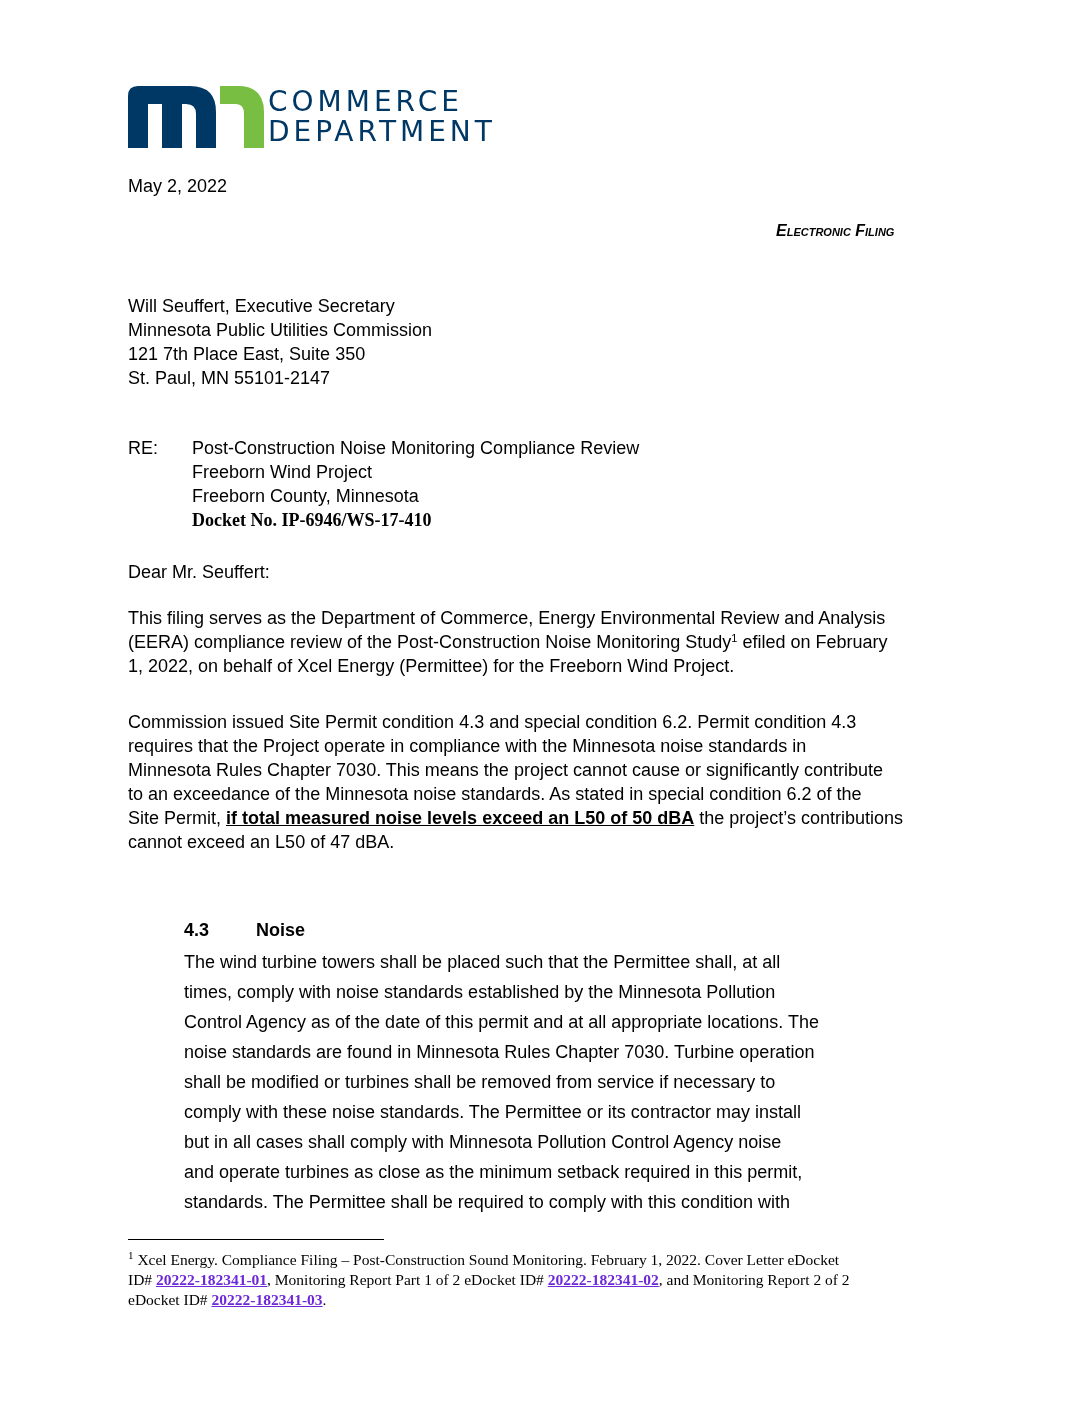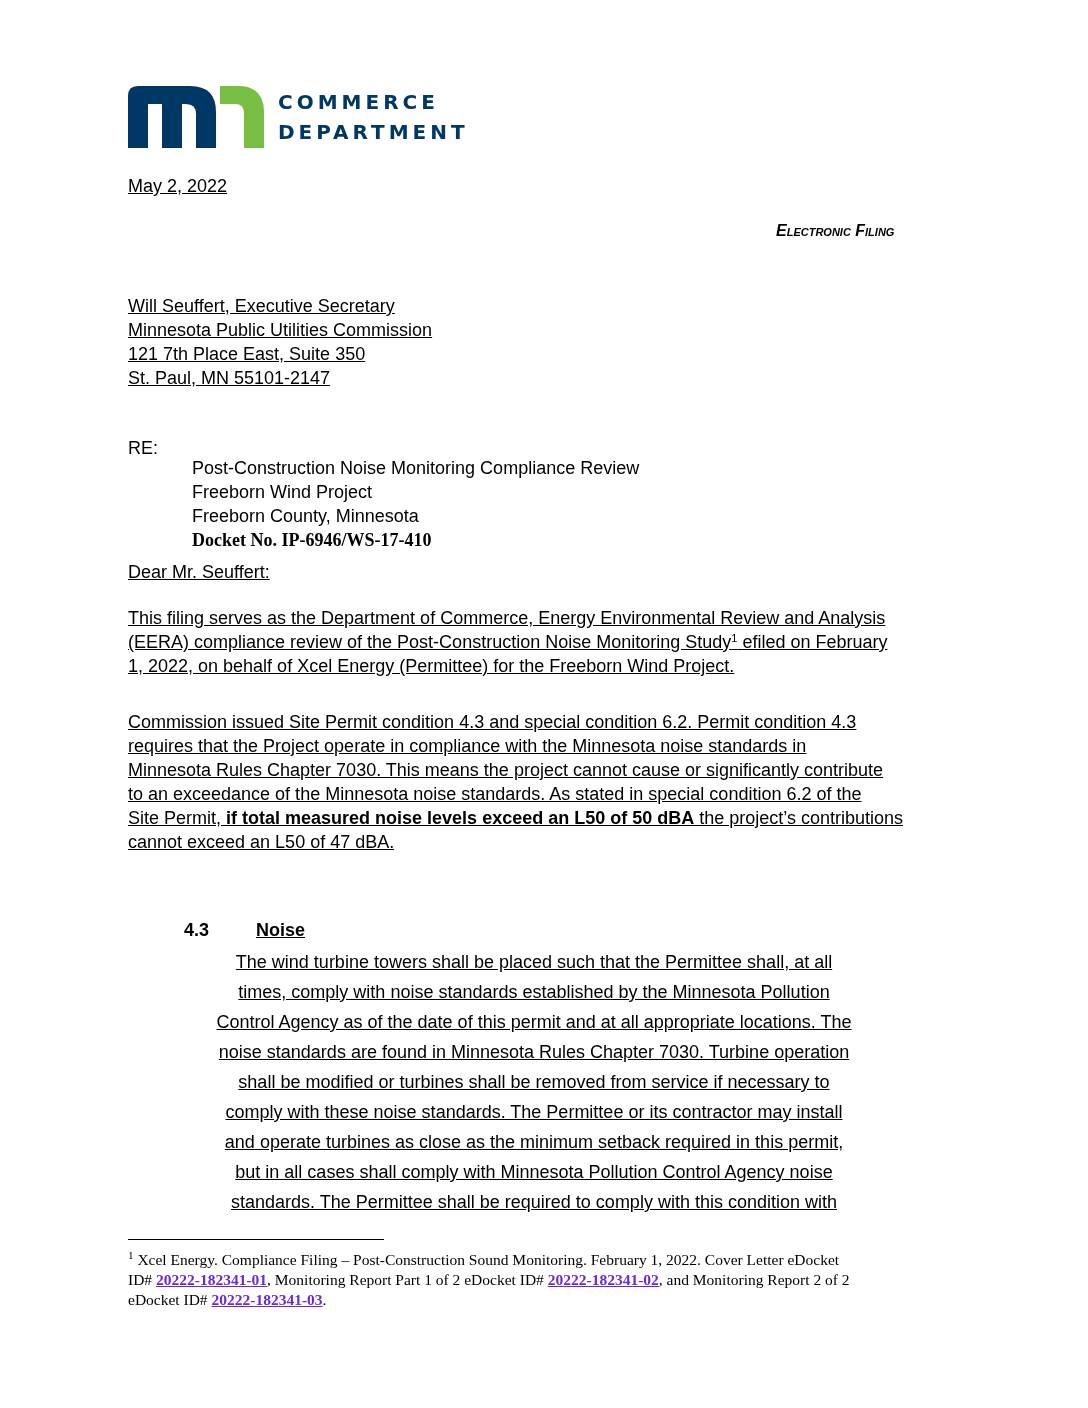--- a/index.html
+++ b/index.html
@@ -1,42 +1,42 @@
 <!DOCTYPE html>
 <html><head>
 <meta charset="utf-8">
 <style>
   html, body { margin: 0; padding: 0; background: #ffffff; }
   body { width: 1088px; height: 1408px; position: relative; overflow: hidden;
          font-family: "Liberation Sans", "DejaVu Sans", sans-serif; color: #000; }
   .abs { position: absolute; }
   .logo { left: 128px; top: 86px; height: 62px; display: flex; align-items: center; }
   .logo-svg { display: block; }
-  .logo-text { margin-left: 14px; color: #003865; font-weight: bold; letter-spacing: 4px;
-               font-size: 20px; line-height: 30px; font-family: "DejaVu Sans", sans-serif; }
-  .body-text { font-size: 18px; line-height: 24px; text-decoration: underline; }
+  .logo-text { margin-left: 4px; color: #003865; font-weight: normal; letter-spacing: 4px;
+               font-size: 28px; line-height: 30px; font-family: "DejaVu Sans", sans-serif; }
+  .body-text { font-size: 18px; line-height: 24px; }
   .date { left: 128px; top: 174px; }
   .efiling { left: 776px; top: 222px; font-style: italic; font-weight: bold; font-size: 14px;
              font-variant: small-caps; font-size: 16px; }
   .address { left: 128px; top: 294px; }
   .address div { height: 24px; }
   .re { left: 128px; top: 436px; }
   .re-label { position: absolute; left: 0; top: 0; width: 60px; }
-  .re-lines { position: absolute; left: 64px; top: 0; white-space: nowrap; margin-top: 20px; }
+  .re-lines { position: absolute; left: 64px; top: 0; white-space: nowrap; }
   .re-lines div { height: 24px; }
   .bold { font-weight: bold; font-family: Liberation Serif, serif; }
   .salutation { left: 128px; top: 560px; }
   .para1 { left: 128px; top: 606px; width: 830px; }
   .para2 { left: 128px; top: 710px; width: 830px; }
   .line { height: 24px; white-space: nowrap; }
   .ul-bold { font-weight: bold; text-decoration: underline; }
   .sec-head { left: 184px; top: 918px; font-weight: bold; }
   .sec-num { display: inline-block; width: 72px; }
   .sec-body { left: 184px; top: 947px; width: 700px; line-height: 30px; }
-  .sec-body .line { height: 30px; text-align: center; }
+  .sec-body .line { height: 30px; }
   .fn-rule { left: 128px; top: 1239px; width: 256px; height: 1px; border-top: 1.5px solid #000; }
   .footnote { left: 128px; top: 1250px; width: 840px; font-family: "Liberation Serif", serif;
               font-size: 15.5px; line-height: 20px; }
   .footnote .line { height: 20px; }
   .fn-link { color: #6d28d9; font-weight: bold; text-decoration: underline; }
   sup { font-size: 11px; line-height: 0; vertical-align: 6px; }
 </style>
 </head>
 <body>
 
@@ -94,22 +94,22 @@
 <div class="abs body-text sec-head">
   <span class="sec-num">4.3</span><span>Noise</span>
 </div>
 <div class="abs body-text sec-body">
   <div class="line">The wind turbine towers shall be placed such that the Permittee shall, at all</div>
   <div class="line">times, comply with noise standards established by the Minnesota Pollution</div>
   <div class="line">Control Agency as of the date of this permit and at all appropriate locations. The</div>
   <div class="line">noise standards are found in Minnesota Rules Chapter 7030. Turbine operation</div>
   <div class="line">shall be modified or turbines shall be removed from service if necessary to</div>
   <div class="line">comply with these noise standards. The Permittee or its contractor may install</div>
+  <div class="line">but in all cases shall comply with Minnesota Pollution Control Agency noise</div>
   <div class="line">and operate turbines as close as the minimum setback required in this permit,</div>
-  <div class="line">but in all cases shall comply with Minnesota Pollution Control Agency noise</div>
   <div class="line">standards. The Permittee shall be required to comply with this condition with</div>
 </div>
 
 <div class="abs fn-rule"></div>
 <div class="abs footnote">
   <div class="line"><sup>1</sup><span> Xcel Energy. Compliance Filing – Post-Construction Sound Monitoring. February 1, 2022. Cover Letter eDocket</span></div>
   <div class="line"><span>ID# </span><a class="fn-link">20222-182341-01</a><span>, Monitoring Report Part 1 of 2 eDocket ID# </span><a class="fn-link">20222-182341-02</a><span>, and Monitoring Report 2 of 2</span></div>
   <div class="line"><span>eDocket ID# </span><a class="fn-link">20222-182341-03</a><span>.</span></div>
 </div>
 

